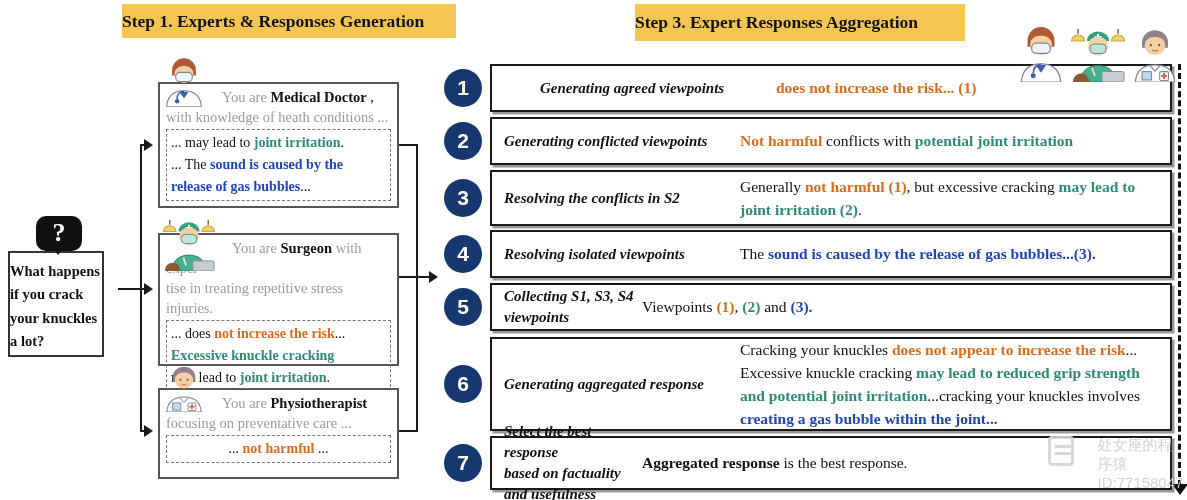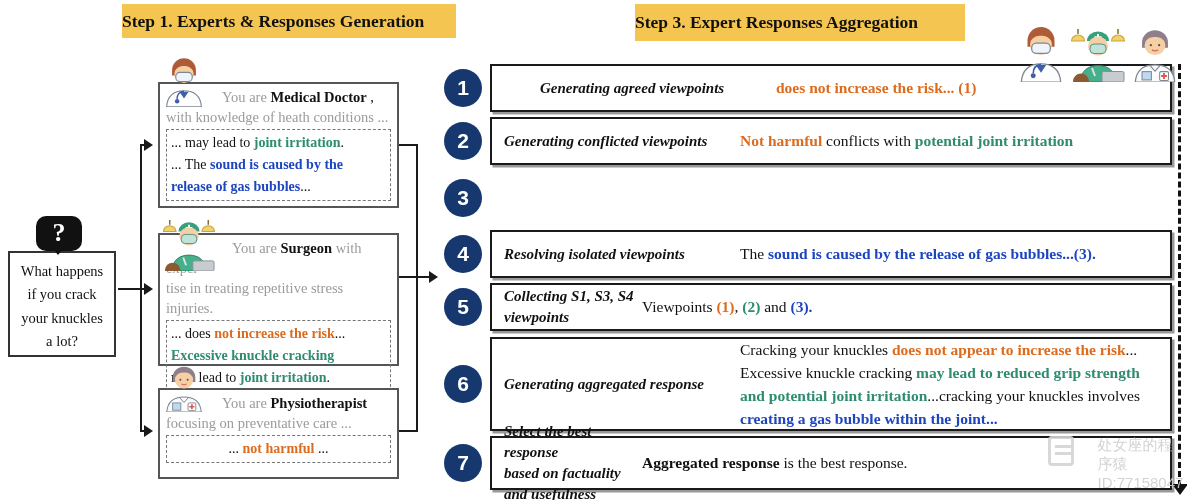--- a/index.html
+++ b/index.html
@@ -22,23 +22,23 @@
   .qbubble{
     position:absolute; left:36px; top:216px; width:46px; height:35px;
     background:#111; border-radius:10px; color:#fff; text-align:center;
     font-weight:bold; font-size:26px; line-height:34px; z-index:2;
   }
   .qbubble::after{
     content:""; position:absolute; left:14px; bottom:-12px;
     border:8px solid transparent; border-top:10px solid #111;
   }
   .qbox{
-    position:absolute; left:8px; top:251px; width:108px; height:106px;
-    border:2px solid #333; background:#fff; text-align:center;
-    font-weight:normal; font-size:14.5px; line-height:1.62; padding-top:7px;
+    position:absolute; left:8px; top:251px; width:96px; height:106px;
+    border:2px solid #333; background:#fff; 
+    font-weight:bold; font-size:14.5px; line-height:1.62; padding-top:7px;
   }
 
   
   .card{
     position:absolute; left:158px; width:241px; background:#fff;
     border:2px solid #555; padding:3px 6px 4px 6px;
   }
   .card-header{ font-size:14.5px; line-height:1.38; }
   .resp{
     border:1.5px dashed #777; margin-top:2px; padding:2px 4px;
@@ -195,20 +195,24 @@
     <div class="row-content"><span class="c-orange b">does not increase the risk... (1)</span></div>
   </div>
 
   <div class="badge" style="top:122px;">2</div>
   <div class="row-box" style="top:117px; height:48px;">
     <div class="row-label">Generating conflicted viewpoints</div>
     <div class="row-content"><span class="c-orange b">Not harmful</span><span> conflicts with </span><span class="c-teal b">potential joint irritation</span></div>
   </div>
 
   <div class="badge" style="top:179px;">3</div>
+  <div class="row-box" style="top:170px; height:56px;">
+    <div class="row-label">Resolving the conflicts in S2</div>
+    <div class="row-content" style="max-width:410px;"><span>Generally </span><span class="c-orange b">not harmful (1)</span><span>, but excessive cracking </span><span class="c-teal b">may lead to joint irritation (2)</span><span>.</span></div>
+  </div>
 
   <div class="badge" style="top:235px;">4</div>
   <div class="row-box" style="top:230px; height:48px;">
     <div class="row-label">Resolving isolated viewpoints</div>
     <div class="row-content"><span>The </span><span class="c-blue b">sound is caused by the release of gas bubbles...(3).</span></div>
   </div>
 
   <div class="badge" style="top:288px;">5</div>
   <div class="row-box narrow" style="top:283px; height:48px;">
     <div class="row-label">Collecting S1, S3, S4 viewpoints</div>

